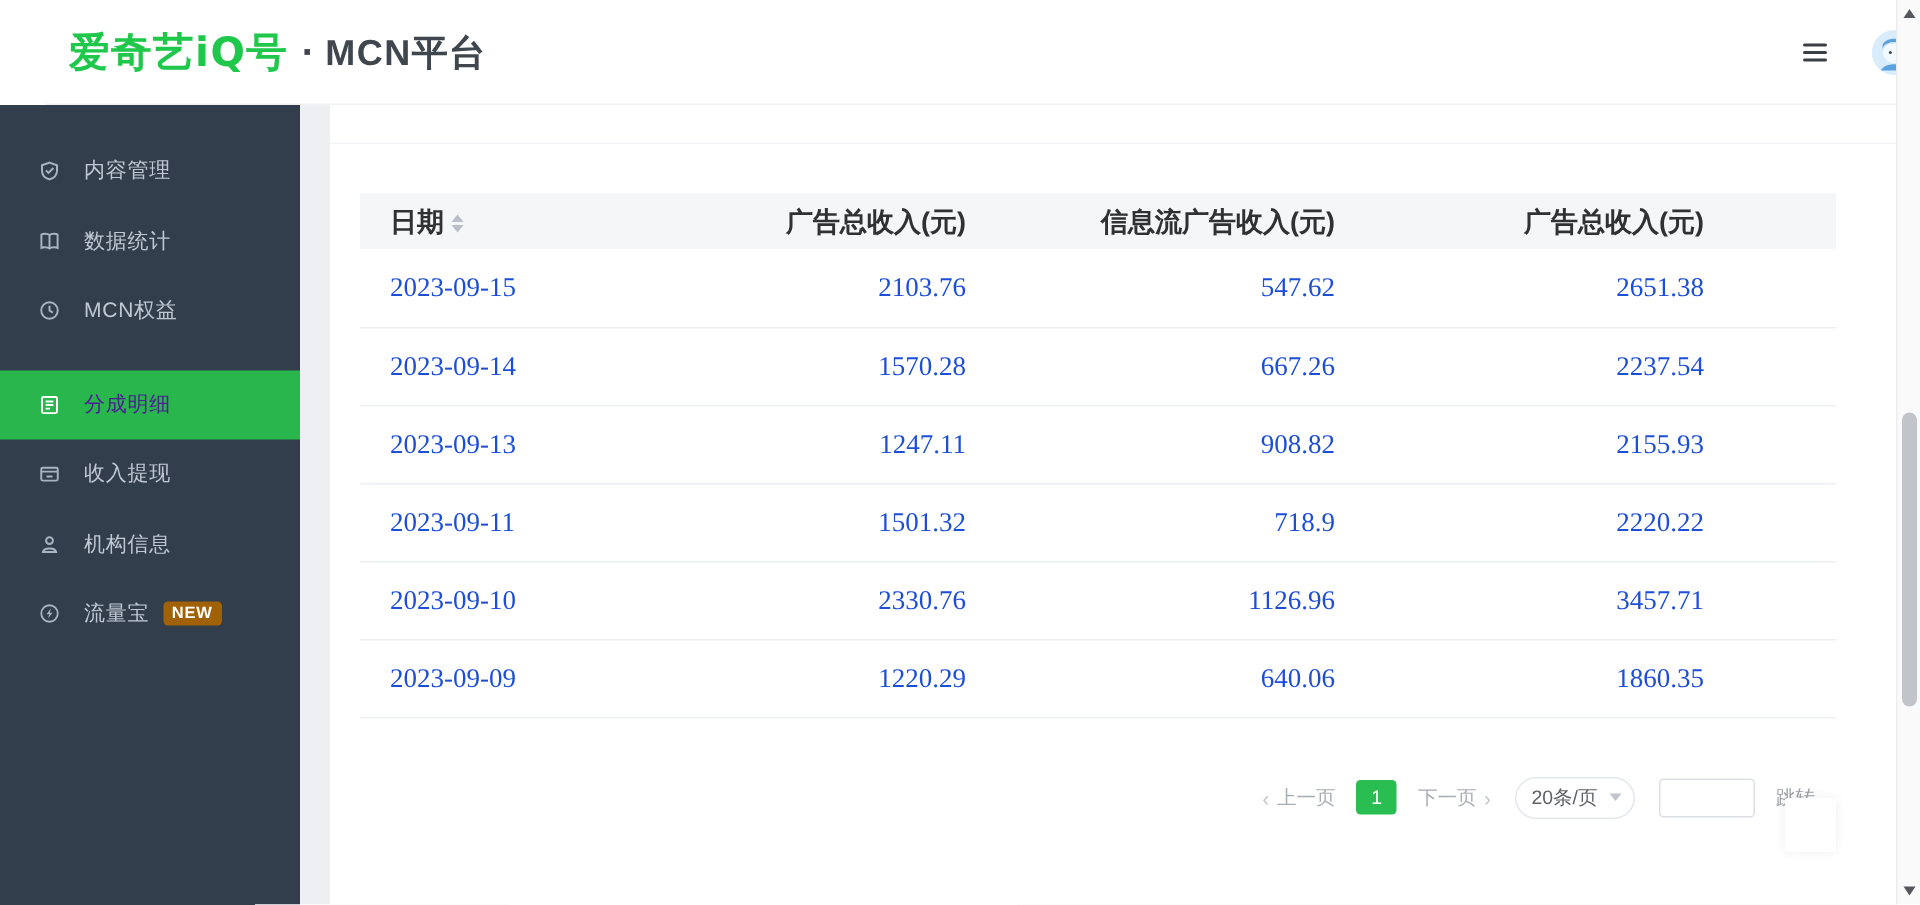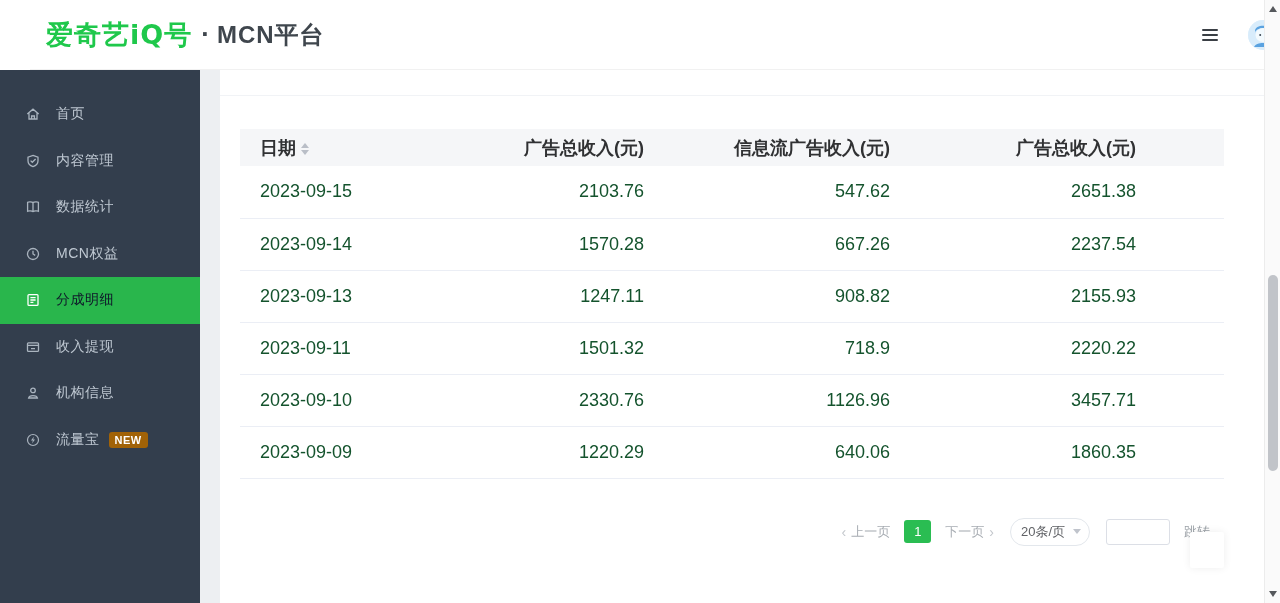--- a/index.html
+++ b/index.html
@@ -36,21 +36,21 @@
   
   .sidebar {
     position: absolute; top: 70px; left: 0; bottom: 0; width: 200px;
     background: #333e4d; padding-top: 21px; z-index: 4;
   }
   .menu-item {
     height: 46.5px; display: flex; align-items: center; padding-left: 25px;
     color: #bfc8d2; font-size: 14px; cursor: pointer; letter-spacing: 0.5px;
   }
   .menu-item .mi-icon { width: 16px; height: 16px; margin-right: 15px; display: inline-flex; color: #aab4bf; }
-  .menu-item.active { background: #29b64c; color: #0f172a; }
+  .menu-item.active { background: #29b64c; color: #4c1d95; margin-top: 16px; }
   .menu-item.active .mi-icon { color: #ffffff; }
   .mi-badge {
     background: #a16207; color: #fff; font-size: 11px; font-weight: 700;
     padding: 2px 6px; border-radius: 3px; margin-left: 9px; letter-spacing: 0.5px;
   }
   .mi-icon svg { width: 16px; height: 16px; }
 
   
   .main {
     position: absolute; top: 70px; left: 200px; width: 1064px; bottom: 0;
@@ -64,22 +64,22 @@
 
   
   .table-wrap { margin: 33px 40px 0 20px; }
   table { width: 100%; border-collapse: collapse; table-layout: fixed; font-size: 18px; }
   th {
     background: #f5f6f8; height: 37px; font-weight: 700; color: #303133;
     text-align: right; padding-right: 88px; white-space: nowrap;
   }
   th.col-date { text-align: left; padding-left: 20px; padding-right: 0; }
   td {
-    height: 52px; color: #14532d; text-align: right; padding-right: 88px;
-    border-bottom: 1px solid #ebeef5; background: #fff; white-space: nowrap;
+    height: 52px; color: #1d4ed8; text-align: right; padding-right: 88px;
+    border-bottom: 1px solid #ebeef5; background: #fff; white-space: nowrap; font-family: Liberation Serif, serif;
   }
   td.col-date { text-align: left; padding-left: 20px; padding-right: 0; }
   .sort-ctl { display: inline-flex; flex-direction: column; vertical-align: middle; margin-left: 5px; cursor: pointer; }
   .caret-up { width: 0; height: 0; border-left: 4px solid transparent; border-right: 4px solid transparent; border-bottom: 5px solid #b9bec7; margin-bottom: 2px; }
   .caret-down { width: 0; height: 0; border-left: 4px solid transparent; border-right: 4px solid transparent; border-top: 5px solid #b9bec7; }
 
   
   .pagination {
     margin: 39px 54px 0 0; display: flex; justify-content: flex-end; align-items: center;
     font-size: 13px; color: #9aa0a6; gap: 10px;
@@ -146,28 +146,20 @@
         <path d="M7 13c0-6 16-6 16 0 0-2.2-3-4.4-8-4.4S7 10.8 7 13z" fill="#5aa2e0"></path>
         <circle cx="12.2" cy="15" r="1" fill="#3c4855"></circle>
         <circle cx="17.8" cy="15" r="1" fill="#3c4855"></circle>
         <path d="M6 27c2-5.5 16-5.5 18 0z" fill="#5aa2e0"></path>
       </svg>
     </div>
   </div>
 </div>
 
 <div class="sidebar" id="sidebar-menu">
-  <div class="menu-item">
-    <span class="mi-icon">
-        <svg viewBox="0 0 16 16" fill="none" stroke="currentColor" stroke-width="1.3">
-          <path d="M2.3 8 8 3.2 13.7 8M4 7.3V13h8V7.3M6.6 13v-3h2.8v3"></path>
-        </svg>
-      </span>
-    <span class="mi-label">首页</span>
-  </div>
 
 
   <div class="menu-item">
     <span class="mi-icon">
         <svg viewBox="0 0 16 16" fill="none" stroke="currentColor" stroke-width="1.3">
           <path d="M8 2.4l5 1.8v3.6c0 3-2 4.9-5 5.8-3-.9-5-2.8-5-5.8V4.2z"></path>
           <path d="M5.6 7.6l1.7 1.7L10.6 6"></path>
         </svg>
       </span>
     <span class="mi-label">内容管理</span>

